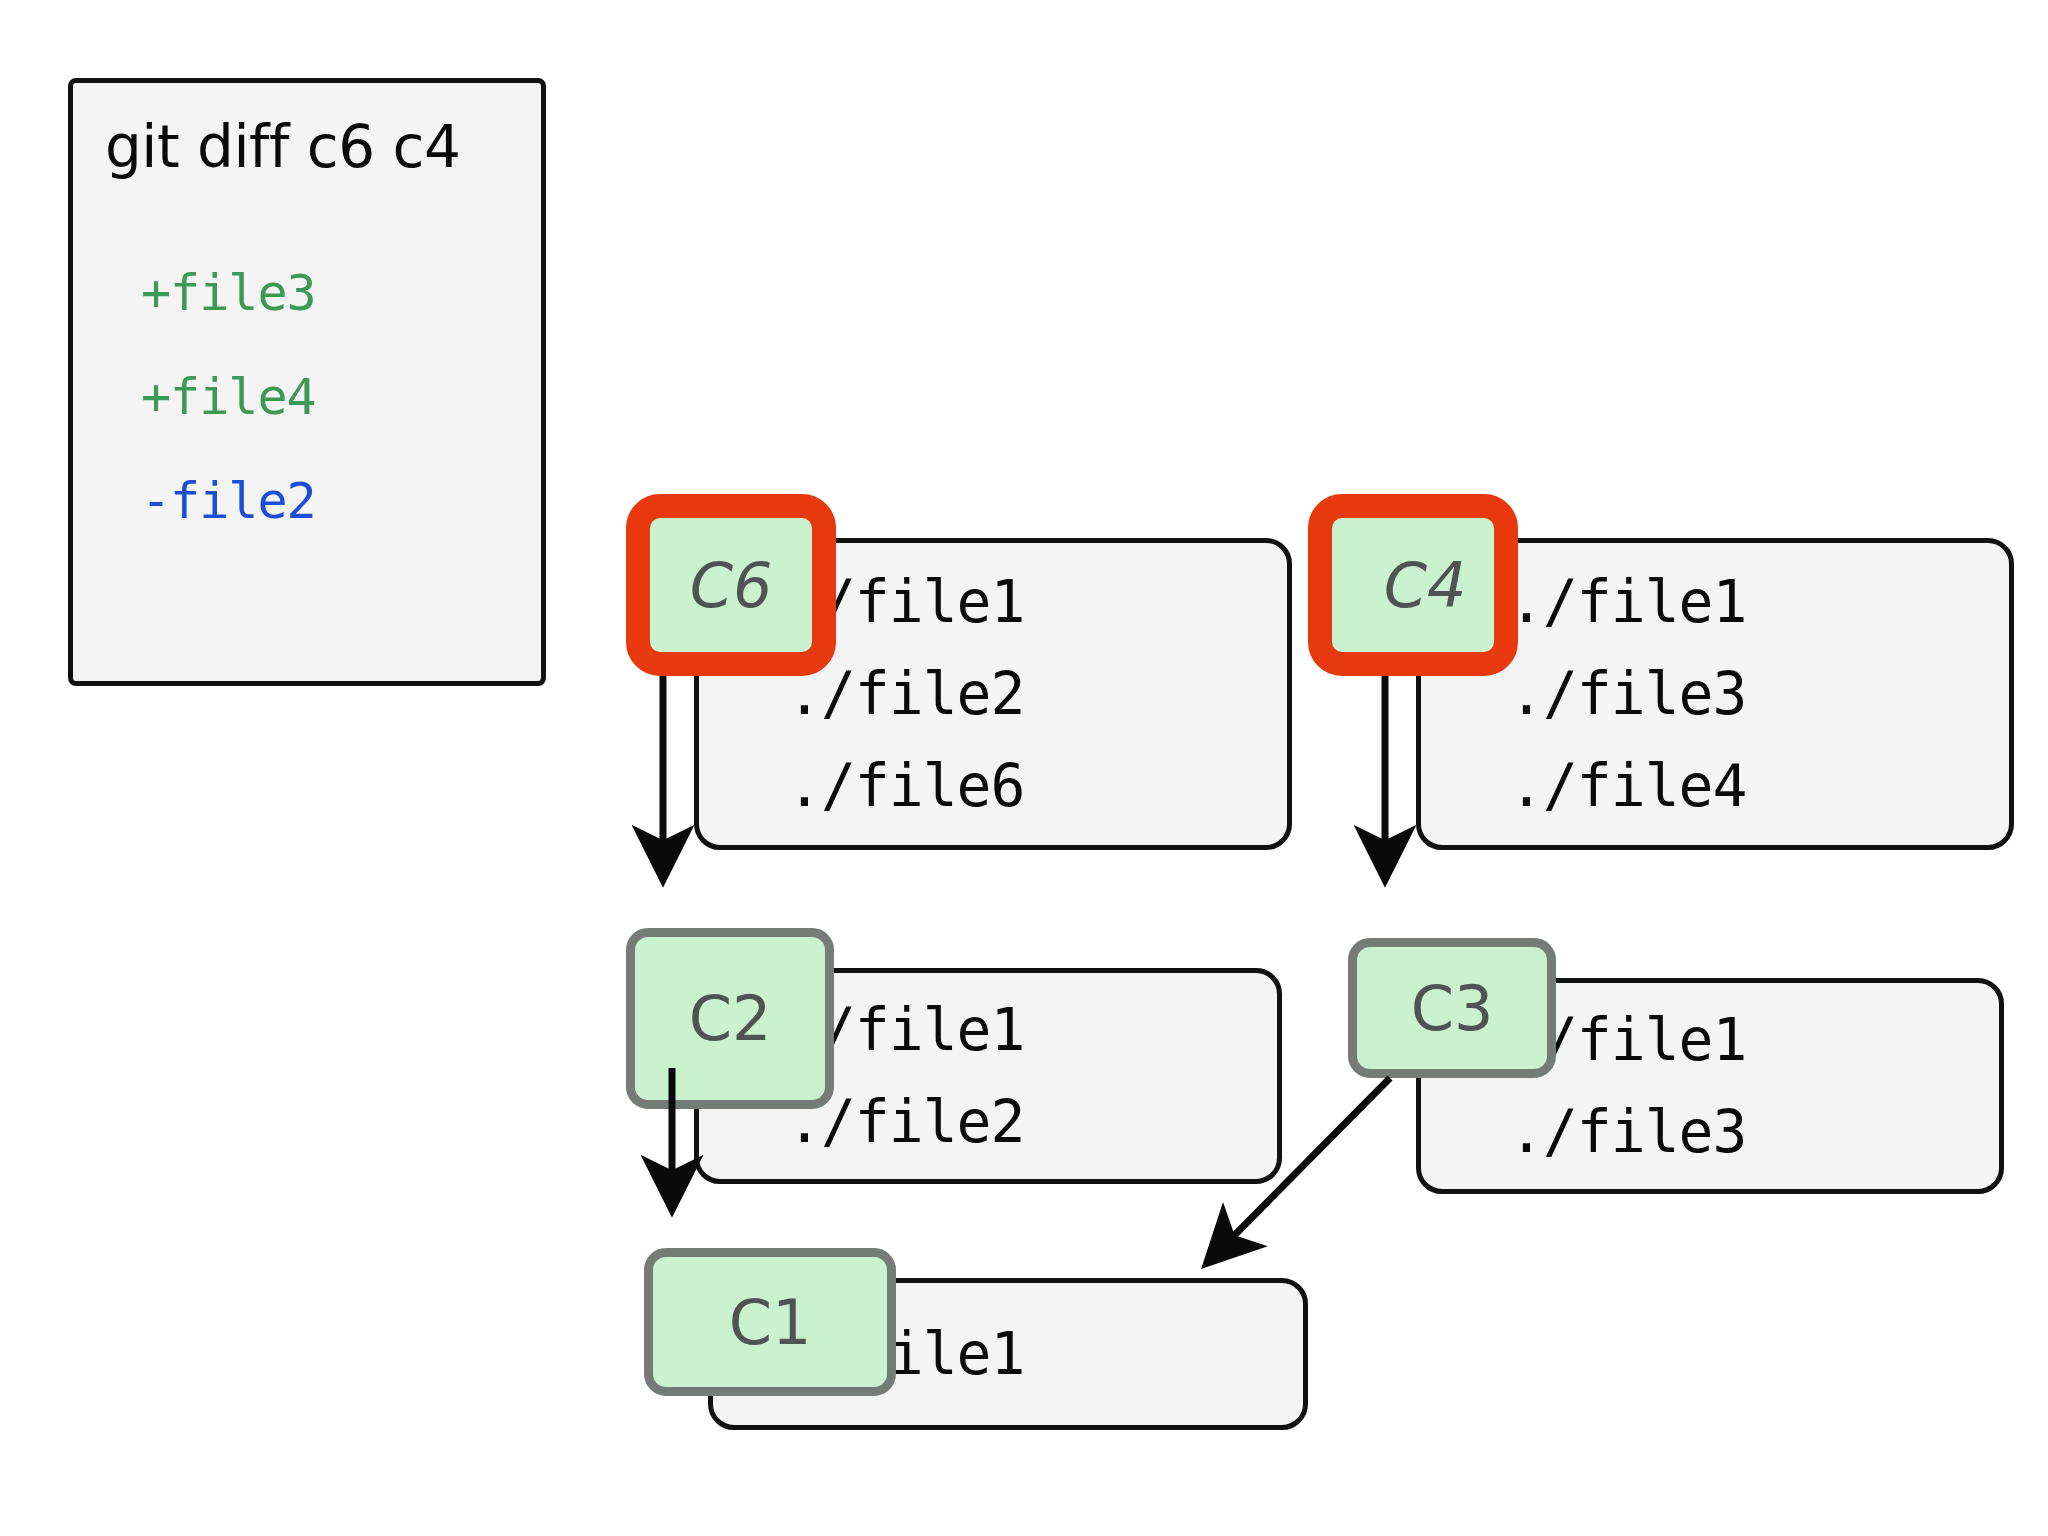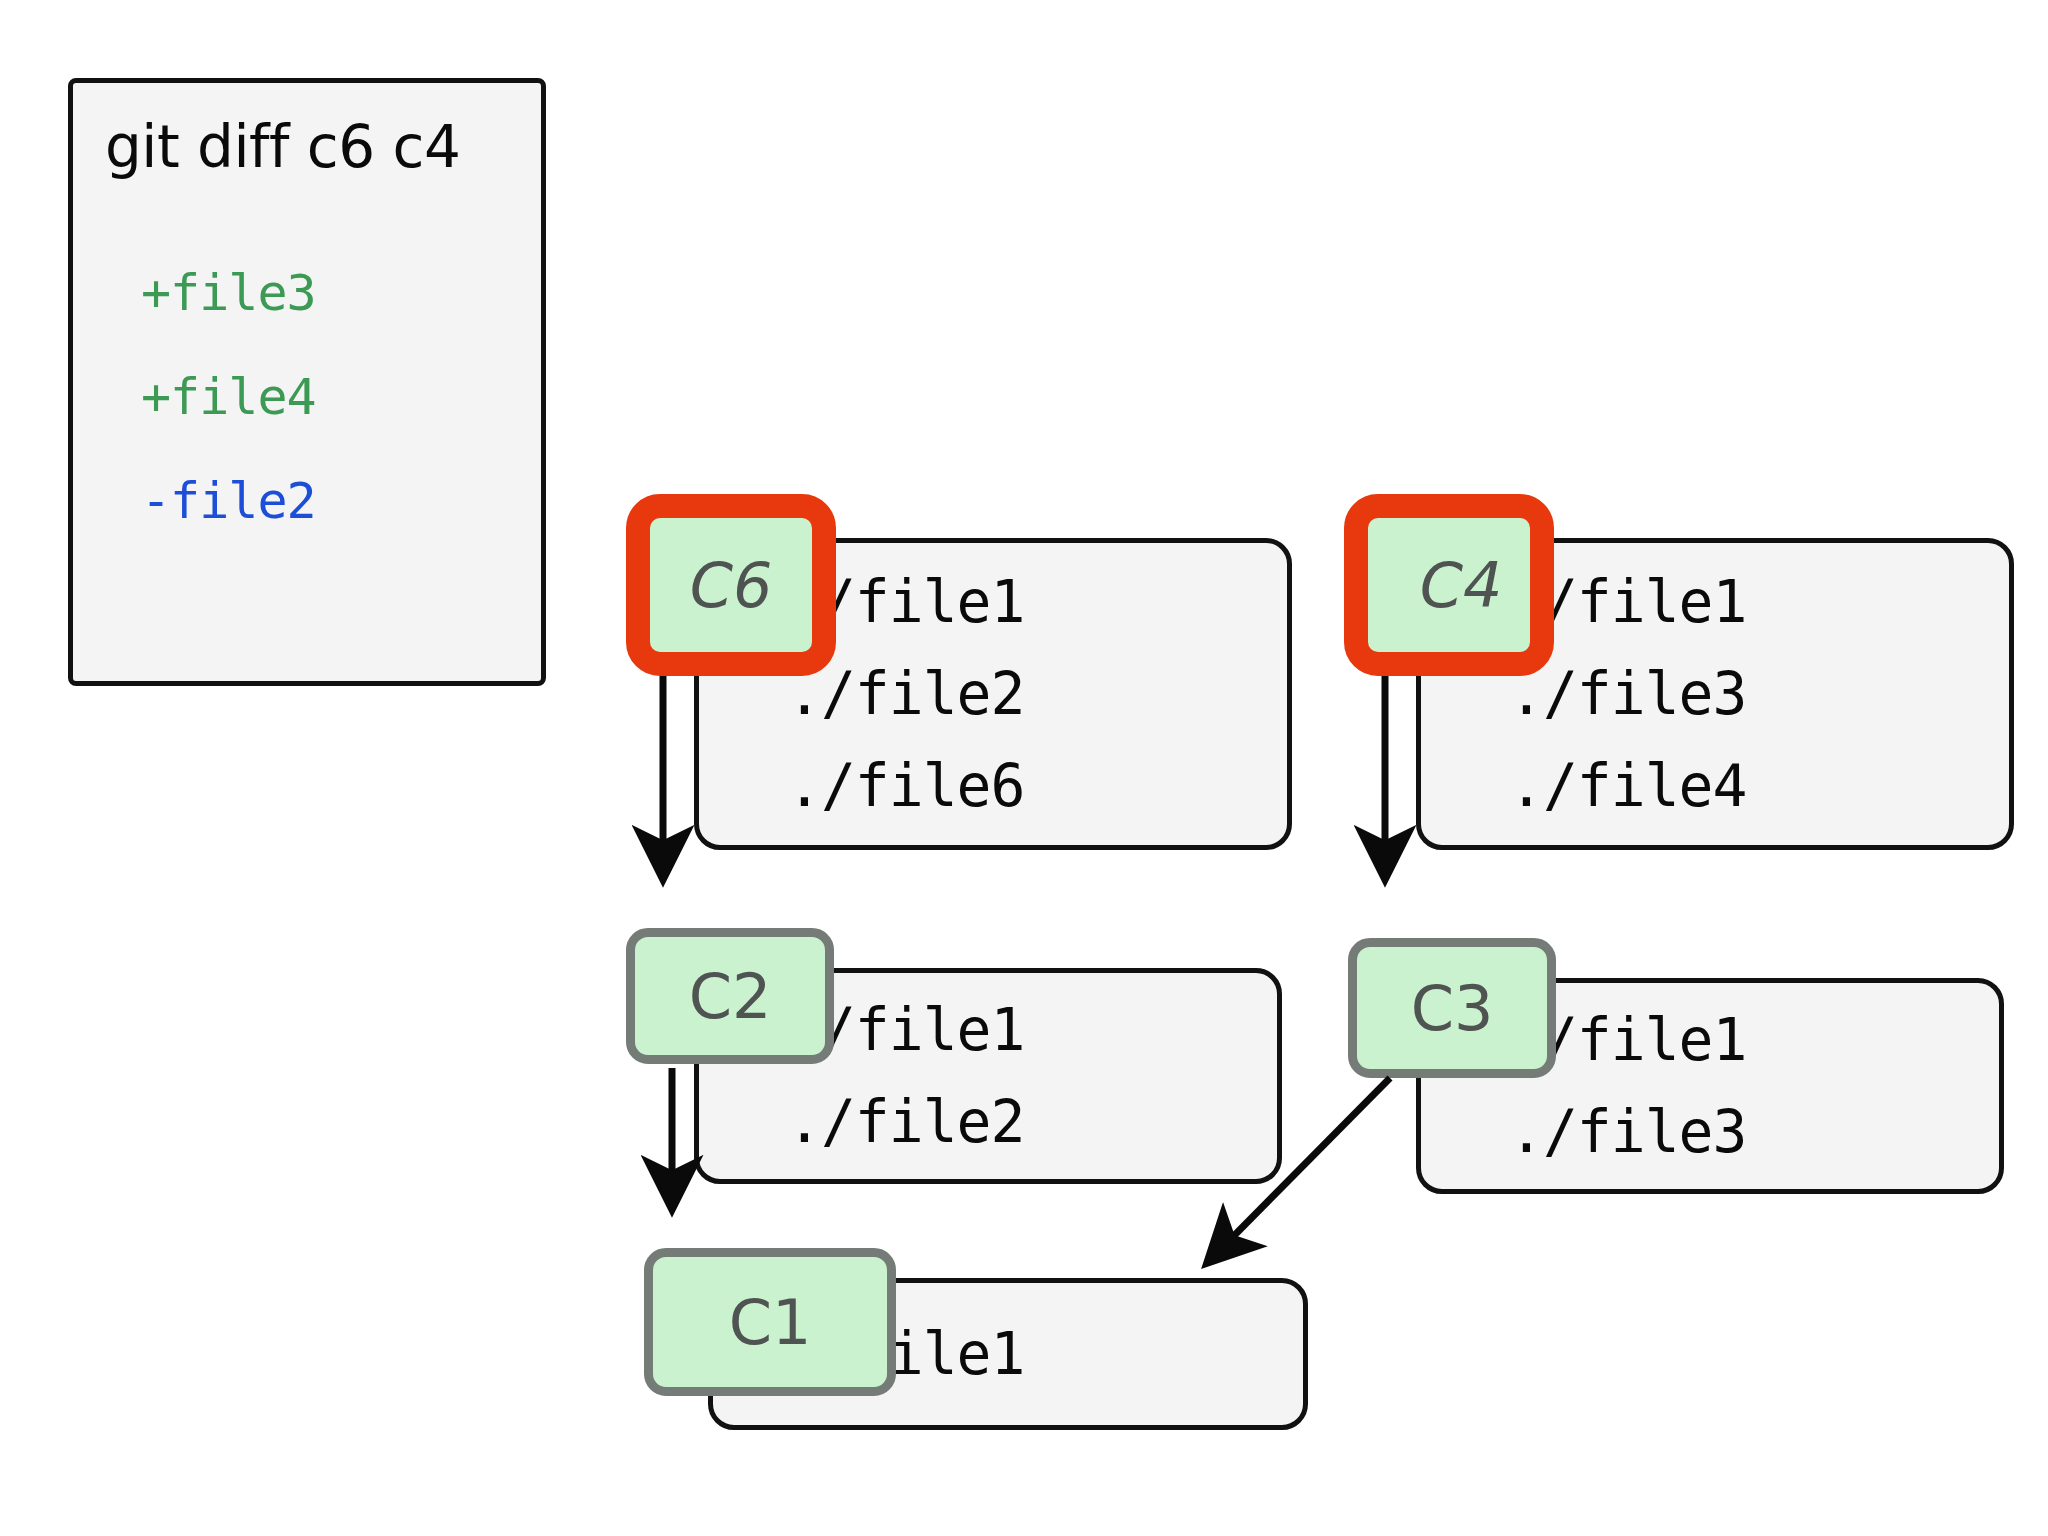--- a/index.html
+++ b/index.html
@@ -154,31 +154,31 @@
     <span>C6</span>
   </div>
 
   <div class="filebox" style="left:1416px; top:538px; width:598px; height:312px;">
     <div class="inner">
       <div class="fileline">./file1</div>
       <div class="fileline">./file3</div>
       <div class="fileline">./file4</div>
     </div>
   </div>
-  <div class="commit highlight" style="left:1344px; top:494px; width:210px; height:182px;padding-left:24px;">
+  <div class="commit highlight" style="left:1308px; top:494px; width:210px; height:182px;padding-left:24px;">
     <span>C4</span>
   </div>
 
   <div class="filebox" style="left:694px; top:968px; width:588px; height:216px;">
     <div class="inner">
       <div class="fileline">./file1</div>
       <div class="fileline">./file2</div>
     </div>
   </div>
-  <div class="commit plain" style="left:626px; top:928px; width:208px; height:136px;">
+  <div class="commit plain" style="left:626px; top:928px; width:208px; height:181px;">
     <span>C2</span>
   </div>
 
   <div class="filebox" style="left:1416px; top:978px; width:588px; height:216px;">
     <div class="inner">
       <div class="fileline">./file1</div>
       <div class="fileline">./file3</div>
     </div>
   </div>
   <div class="commit plain" style="left:1348px; top:938px; width:208px; height:140px;">

